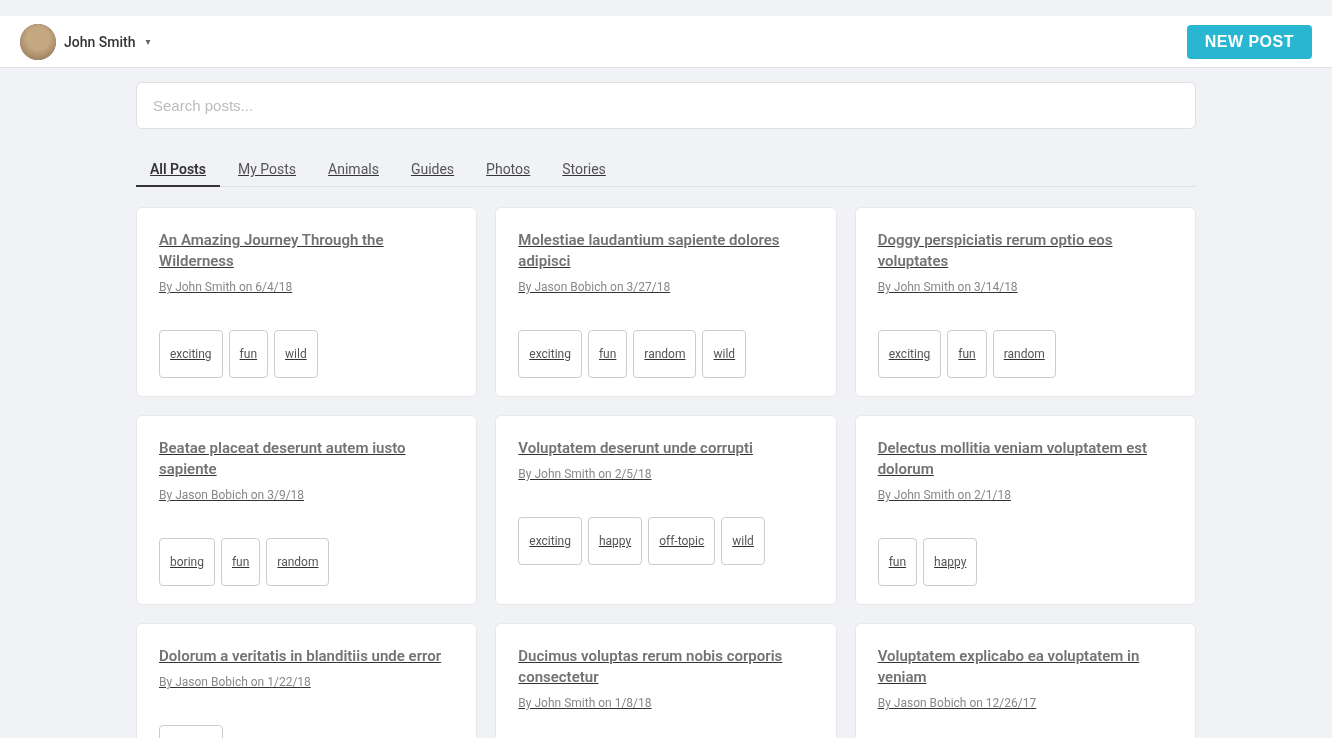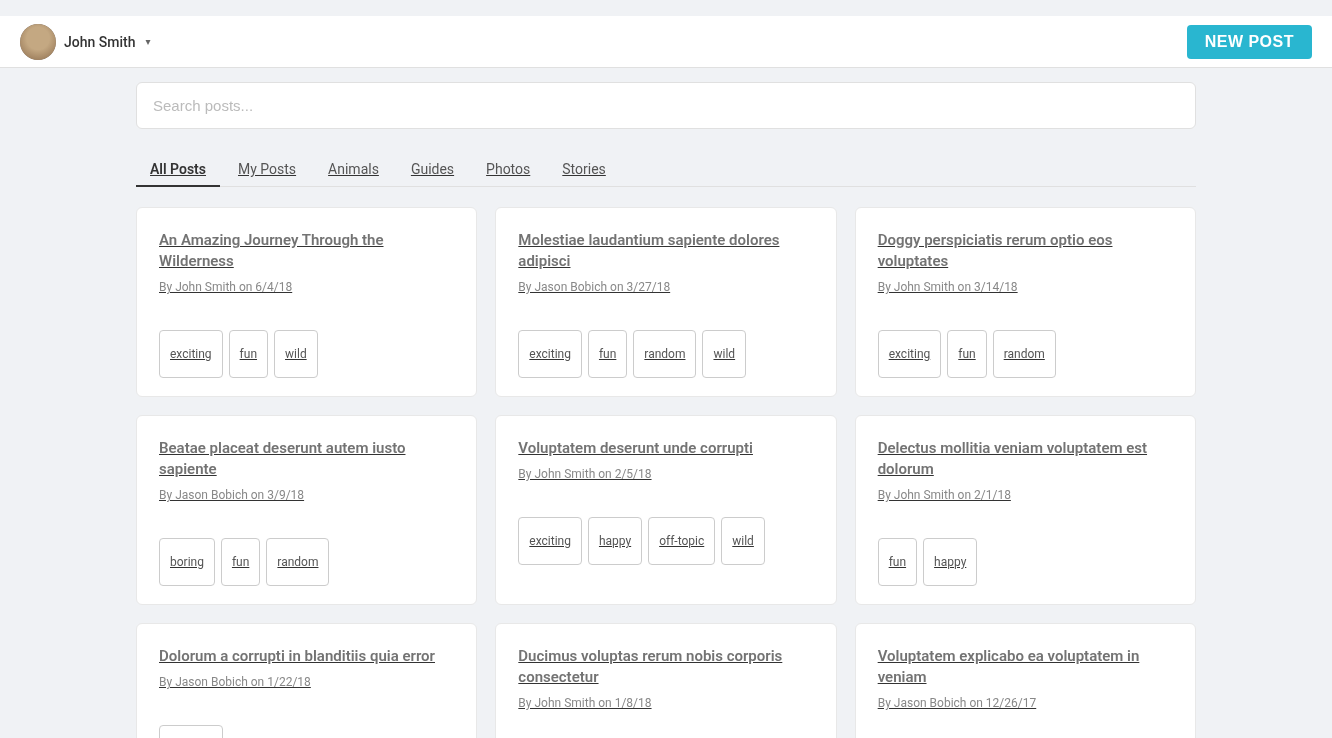--- a/index.html
+++ b/index.html
@@ -251,21 +251,21 @@
       </div>
       <div class="post-card">
         <div class="post-title">Delectus mollitia veniam voluptatem est dolorum</div>
         <div class="post-author">By John Smith on 2/1/18</div>
         <div class="post-tags">
           <span class="tag">fun</span>
           <span class="tag">happy</span>
         </div>
       </div>
       <div class="post-card">
-        <div class="post-title">Dolorum a corrupti in blanditiis quia error</div>
+        <div class="post-title">Dolorum a veritatis in blanditiis unde error</div>
         <div class="post-author">By Jason Bobich on 1/22/18</div>
         <div class="post-tags">
           <span class="tag">exciting</span>
         </div>
       </div>
       <div class="post-card">
         <div class="post-title">Ducimus voluptas rerum nobis corporis consectetur</div>
         <div class="post-author">By John Smith on 1/8/18</div>
         <div class="post-tags">
           <span class="tag">fun</span>

